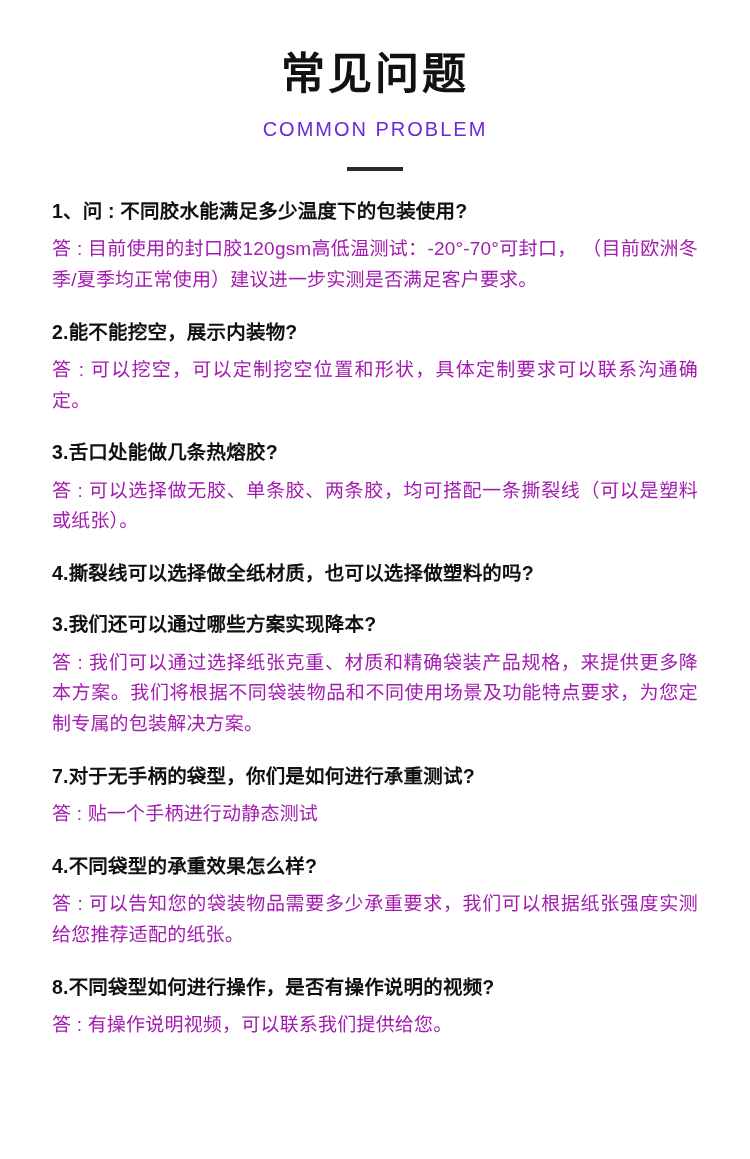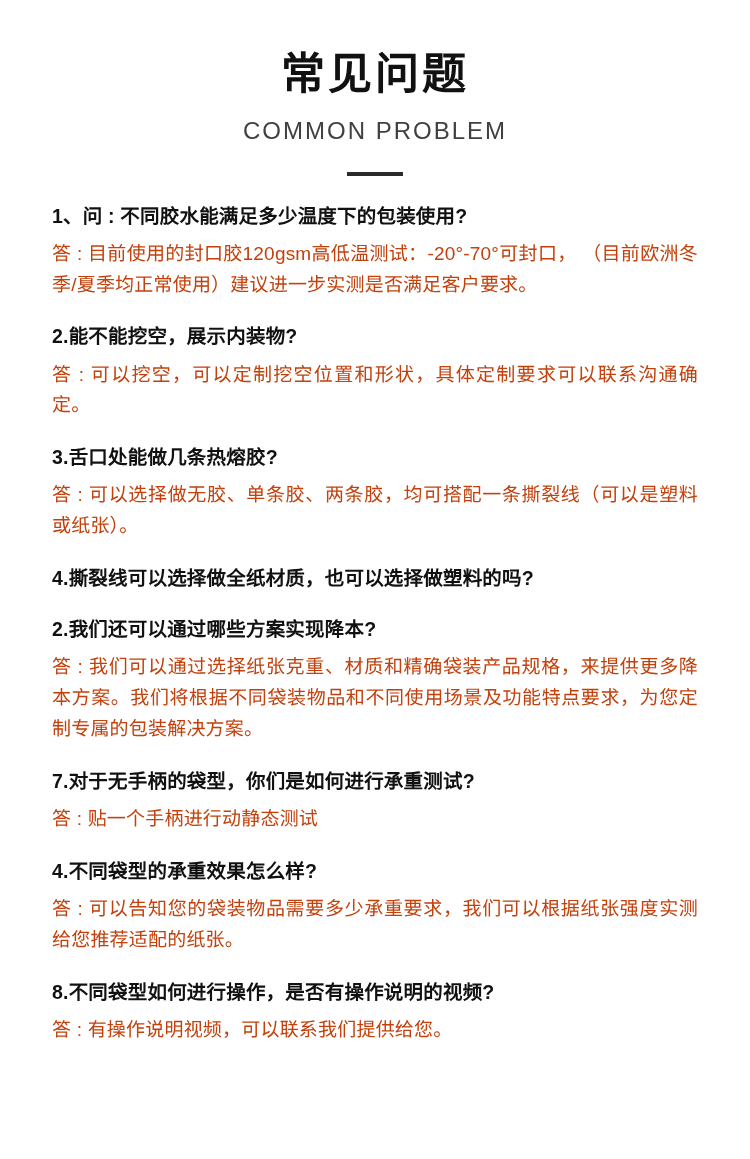--- a/index.html
+++ b/index.html
@@ -27,24 +27,24 @@
   }
   .title-cn {
     font-size: 44px;
     font-weight: 700;
     letter-spacing: 3px;
     color: #111111;
     line-height: 1.2;
     margin: 0;
   }
   .title-en {
-    font-size: 24px;
+    font-size: 20px;
     font-weight: 400;
     letter-spacing: 2px;
-    color: #404040;
+    color: #6d28d9;
     margin: 16px 0 0 0;
     line-height: 1.2;
   }
   .divider {
     width: 56px;
     height: 4px;
     background: #2a2a2a;
     margin: 26px auto 0 auto;
   }
   .faq-list {
@@ -58,21 +58,21 @@
     font-size: 19.5px;
     font-weight: 700;
     color: #111111;
     line-height: 1.5;
     margin: 0 0 8px 0;
     letter-spacing: 0.2px;
   }
   .faq-a {
     font-size: 19px;
     font-weight: 400;
-    color: #c2410c;
+    color: #a21caf;
     line-height: 1.62;
     margin: 0;
     letter-spacing: 0.2px;
     text-align: justify;
   }
 </style>
 </head>
 <body>
 
 <div class="page">
@@ -98,21 +98,21 @@
     <div class="faq-item">
       <p class="faq-q">3.舌口处能做几条热熔胶?</p>
       <p class="faq-a">答 : 可以选择做无胶、单条胶、两条胶，均可搭配一条撕裂线（可以是塑料或纸张）。</p>
     </div>
 
     <div class="faq-item">
       <p class="faq-q">4.撕裂线可以选择做全纸材质，也可以选择做塑料的吗?</p>
     </div>
 
     <div class="faq-item">
-      <p class="faq-q">2.我们还可以通过哪些方案实现降本?</p>
+      <p class="faq-q">3.我们还可以通过哪些方案实现降本?</p>
       <p class="faq-a">答 : 我们可以通过选择纸张克重、材质和精确袋装产品规格，来提供更多降本方案。我们将根据不同袋装物品和不同使用场景及功能特点要求，为您定制专属的包装解决方案。</p>
     </div>
 
     <div class="faq-item">
       <p class="faq-q">7.对于无手柄的袋型，你们是如何进行承重测试?</p>
       <p class="faq-a">答 : 贴一个手柄进行动静态测试</p>
     </div>
 
     <div class="faq-item">
       <p class="faq-q">4.不同袋型的承重效果怎么样?</p>

